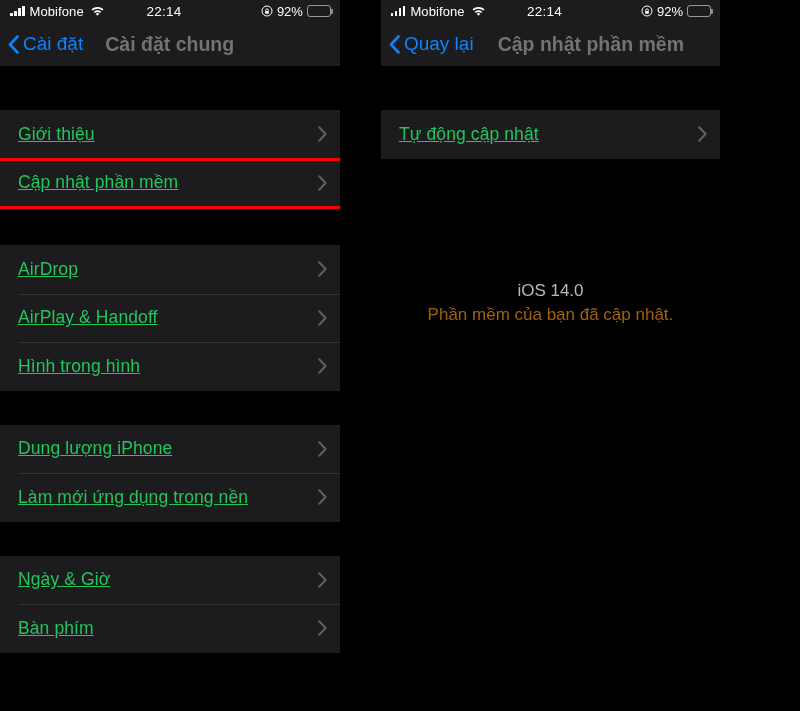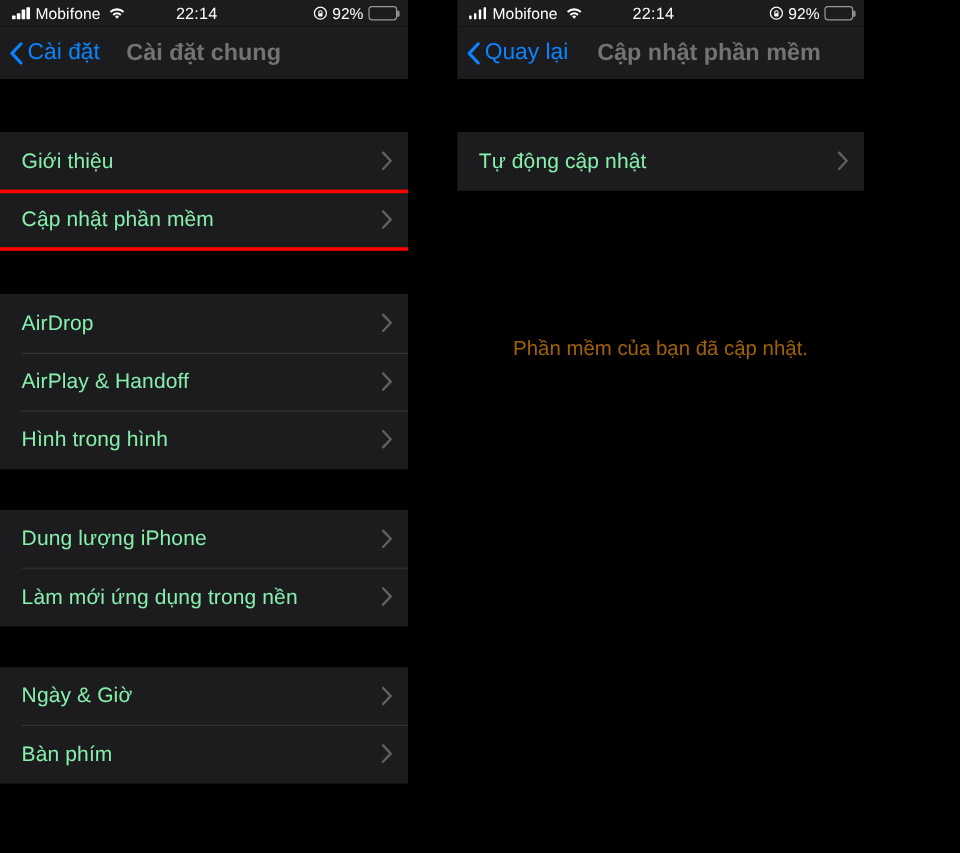--- a/index.html
+++ b/index.html
@@ -152,25 +152,26 @@
   .row {
     height: 48.5px;
     display: flex;
     align-items: center;
     padding-left: 18px;
     padding-right: 13px;
     position: relative;
     cursor: pointer;
   }
   .row .label {
-    color: #86efac;
+    color: #22c55e;
     font-size: 17.5px;
     letter-spacing: .1px;
     flex: 1;
     white-space: nowrap;
+    text-decoration: underline;
   }
   .row .chev {
     width: 9px; height: 16px;
     flex: none;
     opacity: .85;
   }
   .row + .row::before {
     content: "";
     position: absolute;
     left: 18px; right: 0; top: 0;
@@ -404,18 +405,19 @@
           <span class="label">Tự động cập nhật</span>
           <span class="chev">
             <svg viewBox="0 0 9 16" width="9" height="16">
                 <path d="M1.2 1.2 7.6 8l-6.4 6.8" fill="none" stroke="#6c6c70" stroke-width="2" stroke-linecap="round" stroke-linejoin="round"></path>
               </svg>
           </span>
         </div>
       </div>
 
       <div class="update-status">
+        <div class="update-version">iOS 14.0</div>
         <div class="update-msg">Phần mềm của bạn đã cập nhật.</div>
       </div>
     </div>
   </div>
 
 </div>
 
 </body></html>

